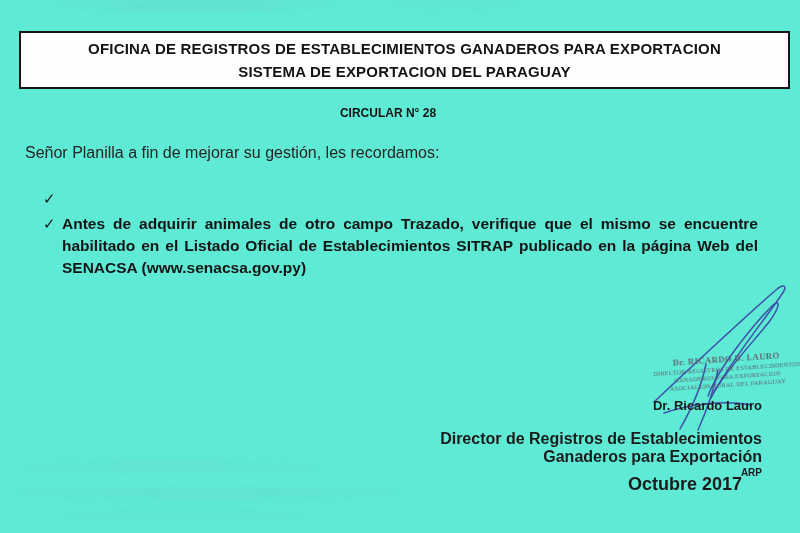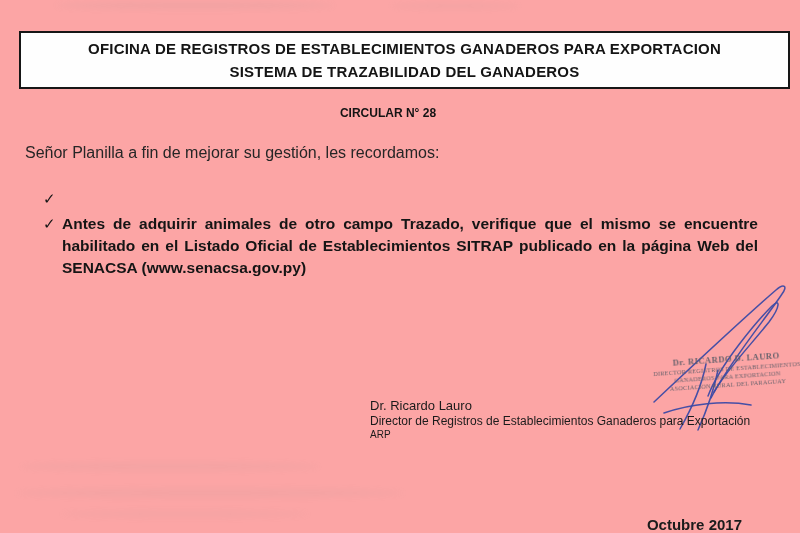--- a/index.html
+++ b/index.html
@@ -1,20 +1,20 @@
 <!DOCTYPE html>
 <html><head>
 <meta charset="utf-8">
 <style>
   html, body { margin: 0; padding: 0; background: #ffffff; }
   .page {
     position: relative;
     width: 800px;
     height: 533px;
-    background: #fca5a5;
+    background: #5eead4;
     overflow: hidden;
     font-family: "Liberation Sans", sans-serif;
     color: #1e1e1e;
   }
 
   
   .header-box {
     position: absolute;
     left: 19px; top: 31px;
     width: 771px; height: 58px;
@@ -104,32 +104,33 @@
     font-family: "Liberation Serif", serif;
   }
   .stamp-l1 { font-size: 8.5px; font-weight: bold; letter-spacing: 0.5px; white-space: nowrap; }
   .stamp-l  { font-size: 6.3px; letter-spacing: 0.2px; margin-top: 1px; white-space: nowrap; }
 
   
   .sig-block {
     position: absolute;
     left: 370px; top: 398px;
     width: 392px;
-    font-weight: normal;
+    text-align: right;
+    font-weight: bold;
     color: #1b1b1b;
   }
   .sig-name { font-size: 13px; }
-  .sig-role { font-size: 12px; margin-top: 1px; }
+  .sig-role { font-size: 16px; margin-top: 17px; }
   .sig-org  { font-size: 10px; margin-top: 1px; }
 
   
   .date {
     position: absolute;
-    right: 58px; top: 516px;
-    font-size: 15px;
+    right: 58px; top: 474px;
+    font-size: 18px;
     font-weight: bold;
     color: #1b1b1b;
     margin-left: 7px;
   }
 
   
   .artifact {
     position: absolute;
     background: #8f8f8f;
     border-radius: 50%;
@@ -141,21 +142,21 @@
   .a4 { left: 15px;  top: 488px; width: 390px; height: 10px; opacity: 0.07; }
   .a5 { left: 60px;  top: 510px; width: 250px; height: 8px;  opacity: 0.06; }
 </style>
 </head>
 <body>
 
 <div class="page">
 
   <div class="header-box">
     <div class="hb-line">OFICINA DE REGISTROS DE ESTABLECIMIENTOS GANADEROS PARA EXPORTACION</div>
-    <div class="hb-line">SISTEMA DE TRAZABILIDAD DEL GANADEROS</div>
+    <div class="hb-line">SISTEMA DE EXPORTACION DEL PARAGUAY</div>
   </div>
 
   <div class="title">CIRCULAR N° 28</div>
 
   <div class="intro">Señor Planilla a fin de mejorar su gestión, les recordamos:</div>
 
   <div class="bullets">
     <div class="bullet">
       <span class="marker">✓</span>
     </div>

